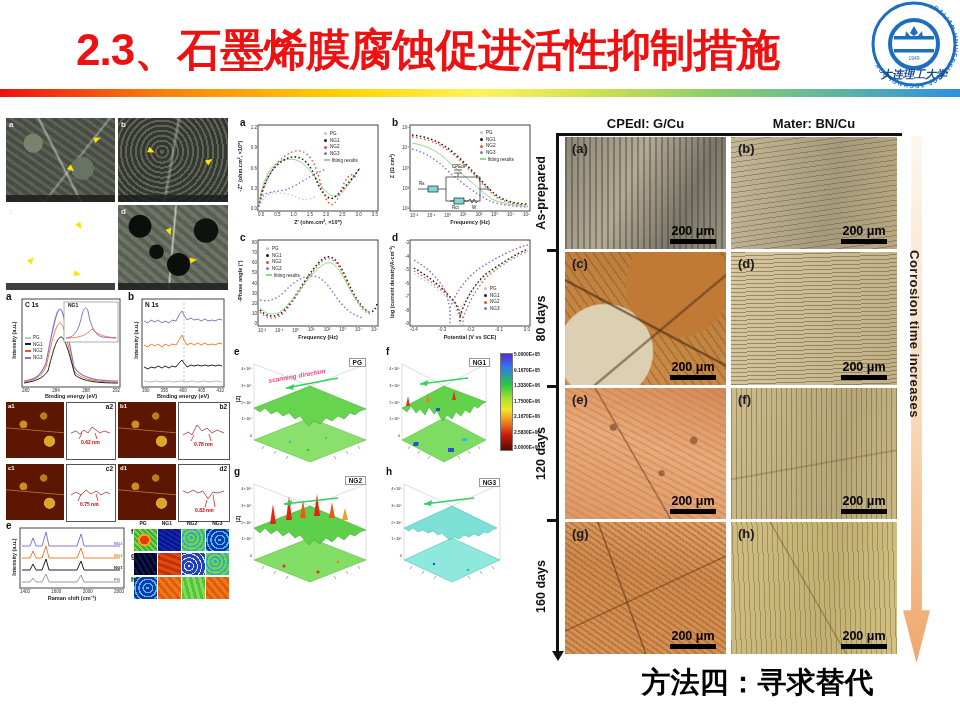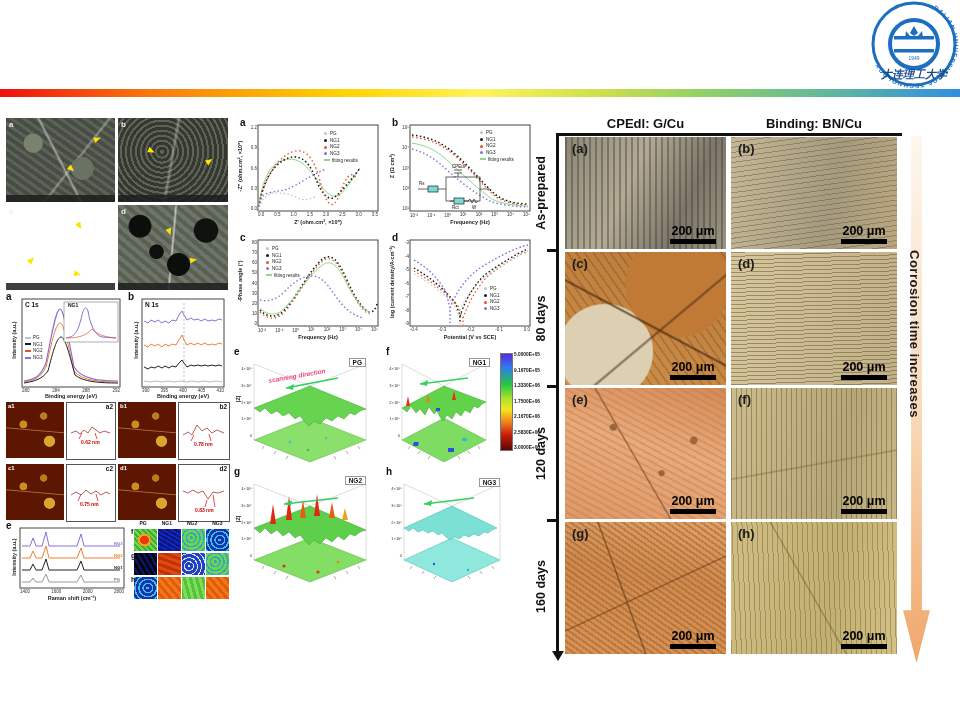--- a/index.html
+++ b/index.html
@@ -140,20 +140,21 @@
      background:linear-gradient(to bottom,#5a2bd8 0%,#2e7cf0 14%,#27c840 32%,#a8e22e 46%,
                 #f5e61e 58%,#f08a1e 70%,#c81e0c 84%,#5c0606 100%);border:1px solid #777;}
   .cbl{position:absolute;display:flex;flex-direction:column;justify-content:space-between;
        font-size:4.8px;font-weight:bold;color:#111;height:98px;}
 </style>
 </head>
 <body>
 
 <div class="slide">
 
+  <div class="title">2.3、石墨烯膜腐蚀促进活性抑制措施</div>
   <svg class="abs" style="left:868px;top:0;width:92px;height:94px;z-index:5" viewBox="0 0 92 94">
     <circle cx="46" cy="44" r="42" fill="#fff"></circle>
     <circle cx="46" cy="44" r="41" fill="none" stroke="#1c6fc0" stroke-width="3"></circle>
     <circle cx="46" cy="44" r="24" fill="none" stroke="#1c6fc0" stroke-width="4"></circle>
     <rect x="26" y="36" width="40" height="3.5" fill="#1c6fc0"></rect>
     <rect x="26" y="49" width="40" height="3.5" fill="#1c6fc0"></rect>
     <path d="M46 26 l4 7 -4 3 -4 -3 Z M38 31 l4 5 -5 2 Z M54 31 l1 7 -5 -2 Z" fill="#1c6fc0"></path>
     <defs>
       <path id="arcTop" d="M46 84 A40 40 0 1 1 46.1 84" transform="rotate(180 46 44)"></path>
       <path id="arcBot" d="M10 52 A38 38 0 0 0 82 52"></path>
@@ -667,21 +668,21 @@
     <div class="yt" style="left:2px;top:16px;height:72px;width:14px;font-size:4px">
         <span>4×10⁵</span>
         <span>3×10⁵</span>
         <span>2×10⁵</span>
         <span>1×10⁵</span>
         <span>0</span>
       </div>
   </div>
 
   <div class="colhdr" style="left:565px;top:116px;width:161px">CPEdl: G/Cu</div>
-  <div class="colhdr" style="left:731px;top:116px;width:166px">Binding: BN/Cu</div>
+  <div class="colhdr" style="left:731px;top:116px;width:166px">Mater: BN/Cu</div>
   <div class="axline" style="left:556px;top:133px;width:346px;height:3px"></div>
   <div class="axline" style="left:556px;top:133px;width:3px;height:519px"></div>
   <div class="tickL" style="left:547px;top:249px"></div>
   <div class="tickL" style="left:547px;top:385px"></div>
   <div class="tickL" style="left:547px;top:519px"></div>
   <div class="axarrow" style="left:552px;top:651px"></div>
   <div class="rowlab" style="top:249px;width:112px">As-prepared</div>
   <div class="rowlab" style="top:385px;width:133px">80 days</div>
   <div class="rowlab" style="top:519px;width:131px">120 days</div>
   <div class="rowlab" style="top:652px;width:131px">160 days</div>
@@ -739,14 +740,15 @@
     <span class="celllab">(h)</span>
     <div class="scale">
         <span>200 μm</span>
         <i></i>
       </div>
   </div>
 
   <div class="corrarrow"></div>
   <div class="corrtext">Corrosion time increases</div>
 
+  <div class="m4">方法四：寻求替代</div>
 
 </div>
 
 </body></html>

